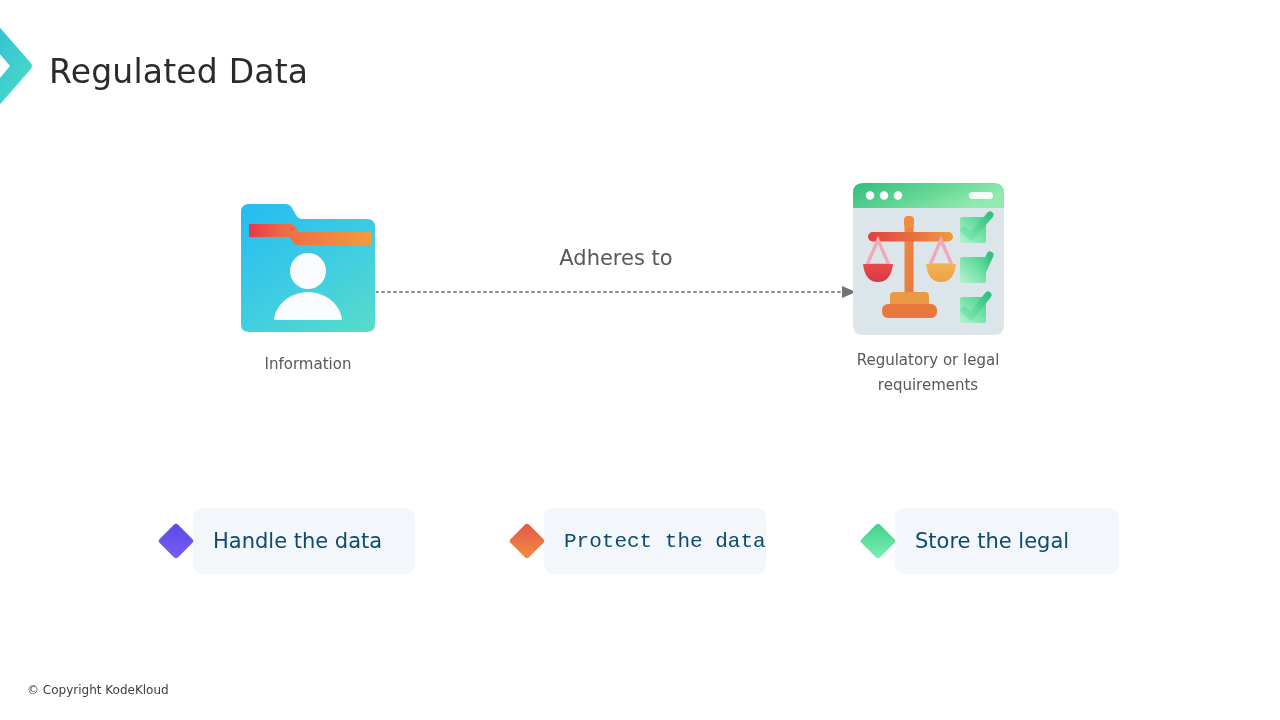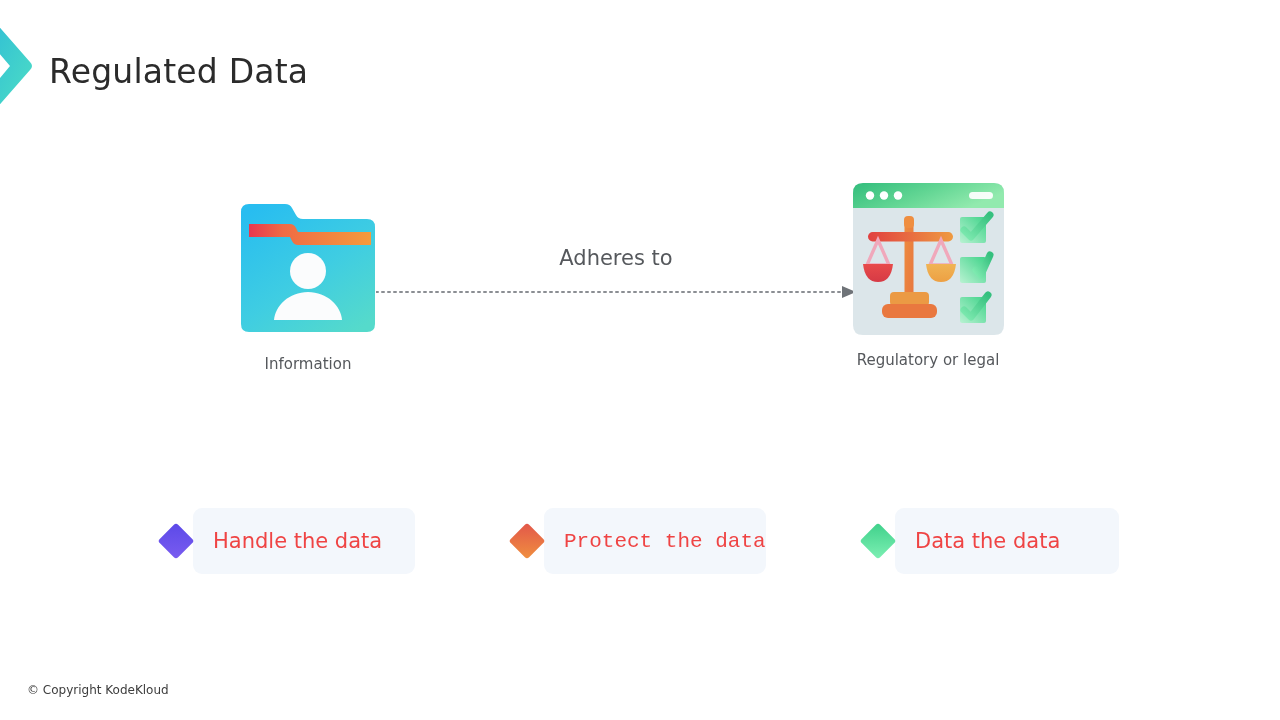--- a/index.html
+++ b/index.html
@@ -134,21 +134,21 @@
     height: 26px;
     transform: rotate(45deg);
     border-radius: 3px;
     flex: 0 0 auto;
   }
   .pill-label {
     position: relative;
     z-index: 2;
     margin-left: 24px;
     font-size: 21px;
-    color: #ef4444;
+    color: #0c4a6e;
     white-space: nowrap;
   }
   .pill-1 { left: 163px; }
   .pill-1 .pill-box { width: 222px; }
   .pill-2 { left: 514px; font-family: Liberation Mono, monospace; }
   .pill-2 .pill-box { width: 222px; }
   .pill-3 { left: 865px; }
   .pill-3 .pill-box { width: 224px; }
 
   
@@ -270,20 +270,21 @@
 
       <rect x="110" y="37" width="26" height="26" rx="2" fill="url(#gradCheckBox)"></rect>
       <path d="M114 50 L121 57 L140 35" fill="none" stroke="url(#gradCheckMark)" stroke-width="7" stroke-linecap="round" stroke-linejoin="round"></path>
       <rect x="110" y="77" width="26" height="26" rx="2" fill="url(#gradCheckBox)"></rect>
       <path d="M126 90 L131 95 L140 75" fill="none" stroke="url(#gradCheckMark)" stroke-width="7" stroke-linecap="round" stroke-linejoin="round"></path>
       <rect x="110" y="117" width="26" height="26" rx="2" fill="url(#gradCheckBox)"></rect>
       <path d="M114 130 L121 137 L138 115" fill="none" stroke="url(#gradCheckMark)" stroke-width="7" stroke-linecap="round" stroke-linejoin="round"></path>
     </svg>
     <div class="node-caption">
       <div>Regulatory or legal</div>
+      <div>requirements</div>
     </div>
   </div>
 </div>
 
 <div class="pill-row">
 
   <div class="pill pill-1">
     <div class="pill-box"></div>
     <div class="pill-diamond" style="background:linear-gradient(135deg,#5b49e8,#7a5cf0);"></div>
     <div class="pill-label">Handle the data</div>
@@ -291,17 +292,17 @@
 
   <div class="pill pill-2">
     <div class="pill-box"></div>
     <div class="pill-diamond" style="background:linear-gradient(135deg,#e2564a,#f0903f);"></div>
     <div class="pill-label">Protect the data</div>
   </div>
 
   <div class="pill pill-3">
     <div class="pill-box"></div>
     <div class="pill-diamond" style="background:linear-gradient(135deg,#3ed08a,#7ef0b4);"></div>
-    <div class="pill-label">Data the data</div>
+    <div class="pill-label">Store the legal</div>
   </div>
 </div>
 
 <div class="footer-copyright">© Copyright KodeKloud</div>
 
 </body></html>

